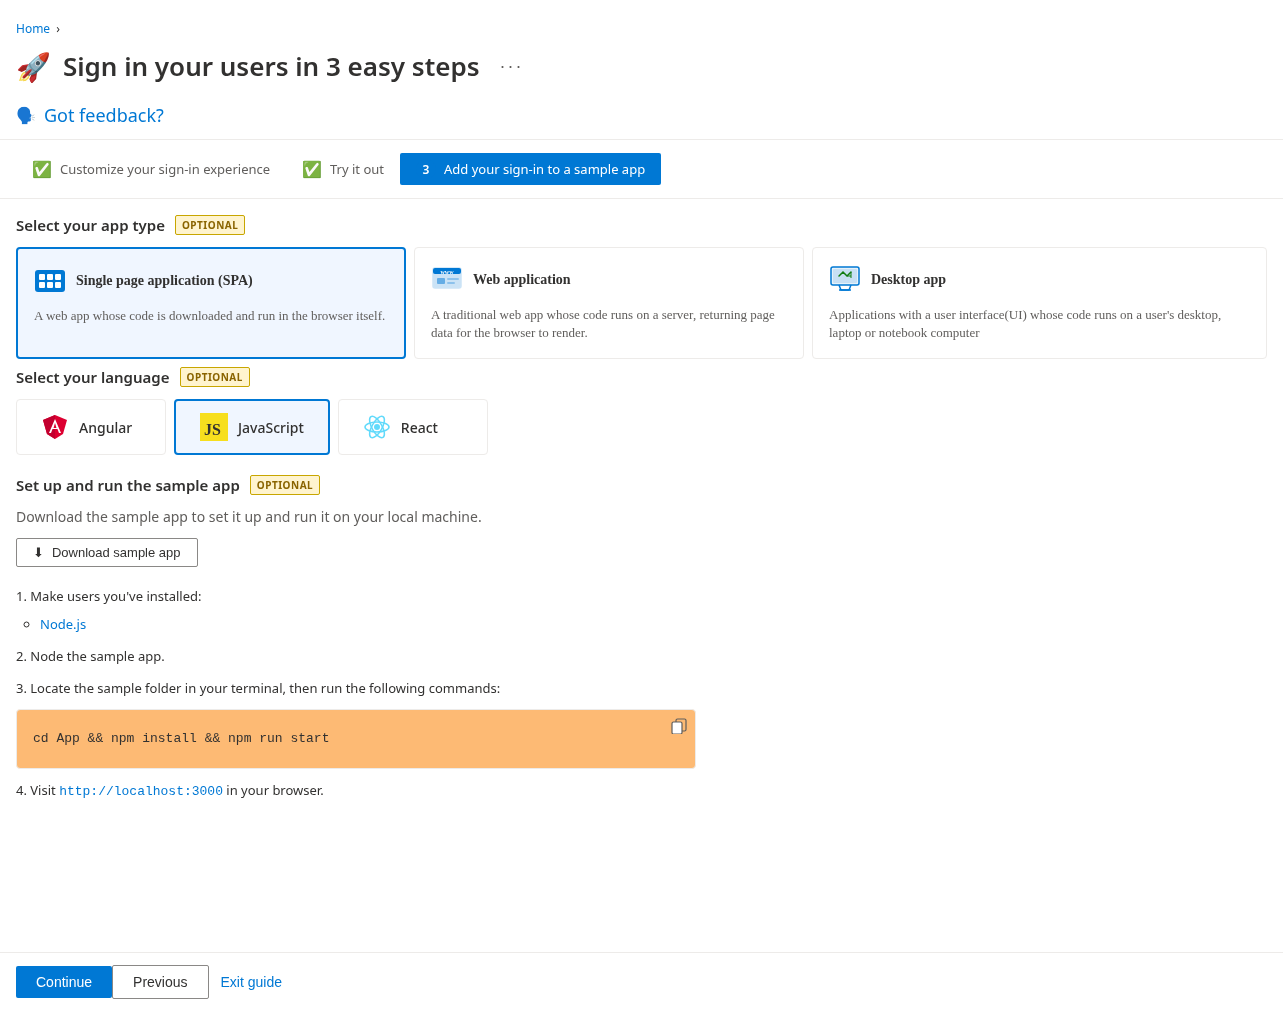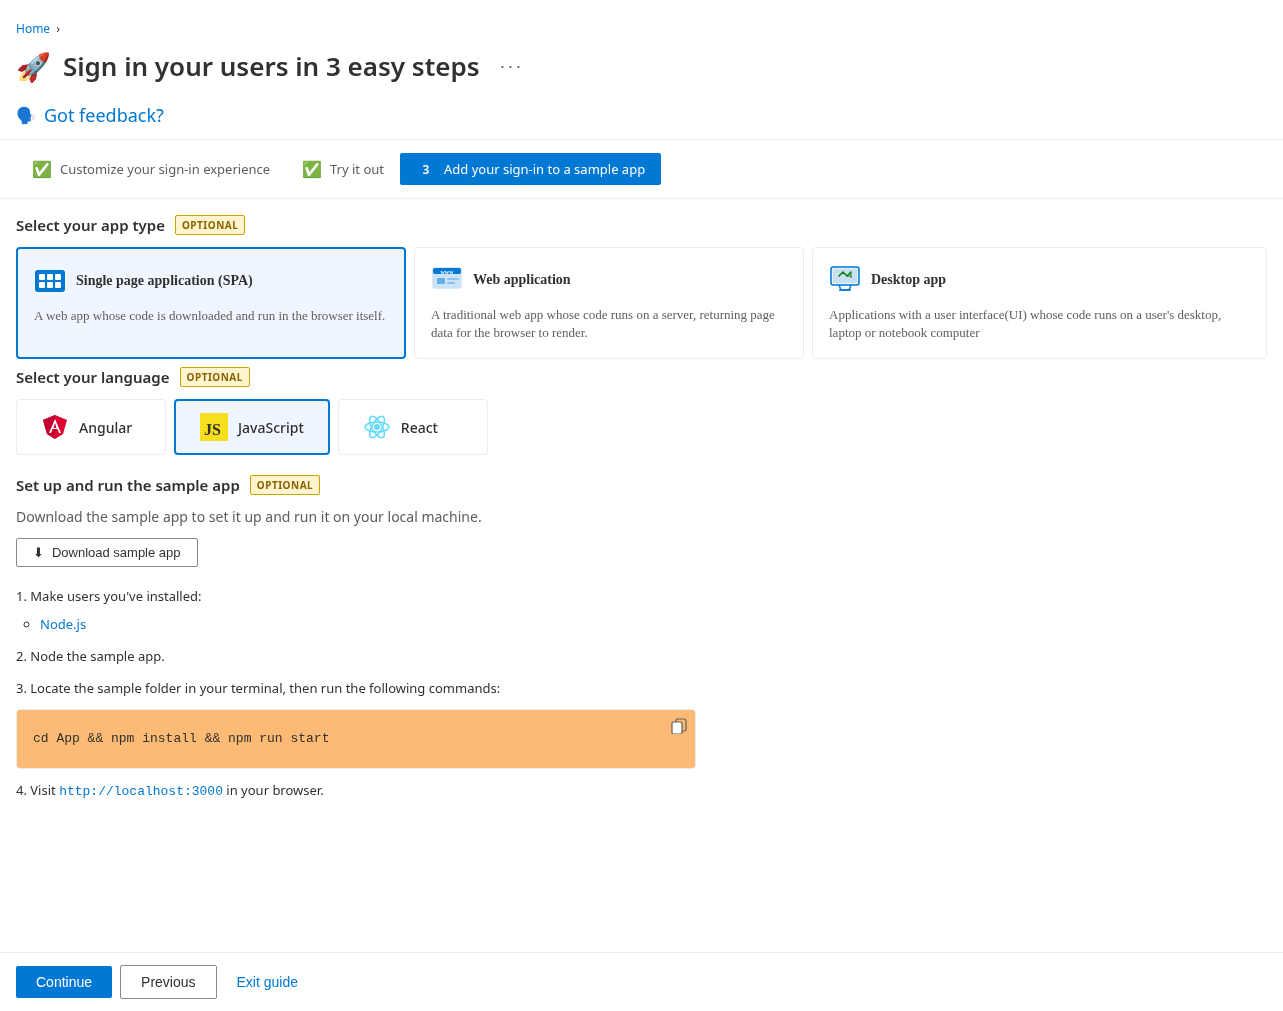--- a/index.html
+++ b/index.html
@@ -289,21 +289,21 @@
     }
     .footer-bar {
       position: fixed;
       bottom: 0;
       left: 0;
       right: 0;
       background: #fff;
       border-top: 1px solid #edebe9;
       padding: 12px 16px;
       display: flex;
-      gap: 8px;
+      gap: 0;
       align-items: center;
     }
     .btn-primary {
       background: #0078d4;
       color: #fff;
       border: none;
       padding: 8px 20px;
       border-radius: 2px;
       cursor: pointer;
       font-size: 14px;

